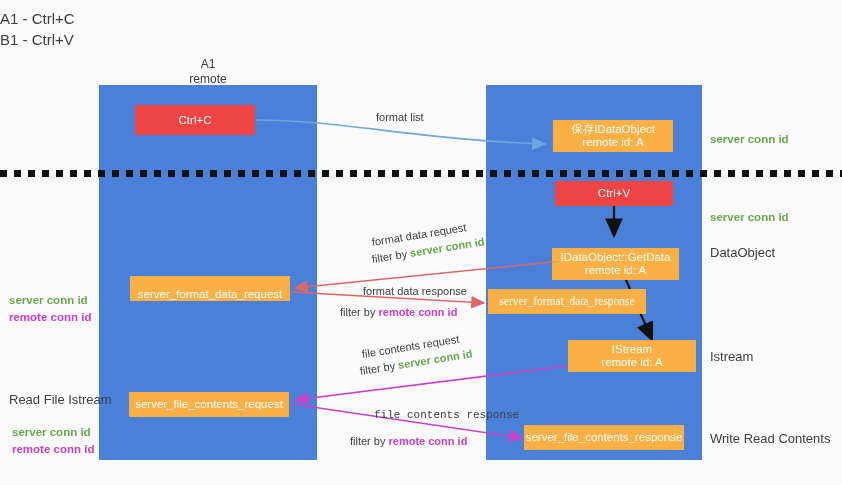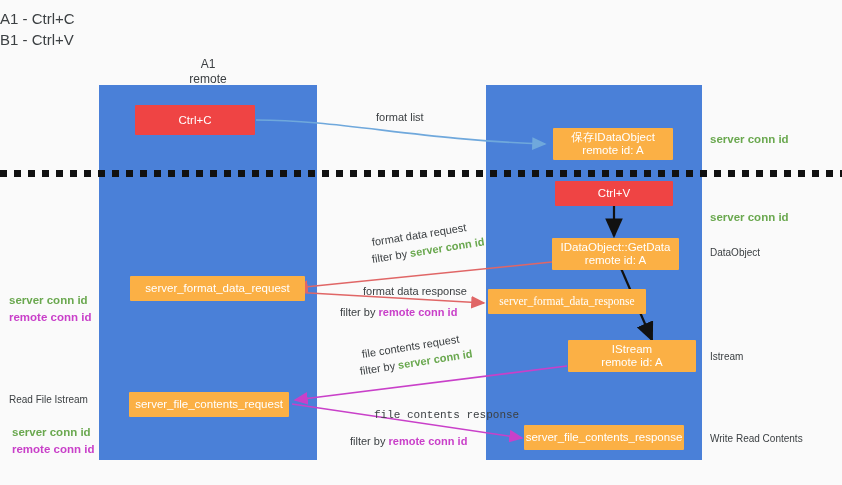--- a/index.html
+++ b/index.html
@@ -36,21 +36,21 @@
     border-radius:1px;
   }
   .box.green{background:#ef4444;}
   .box.orange{background:#fbb045;}
   .box .l2{display:block;}
 
   
   .sidelabel{font-size:11.5px;line-height:14px;}
   .green-t{color:#6aa84f;font-weight:bold;}
   .magenta-t{color:#c940c9;font-weight:bold;margin-top:31px;}
-  .plain{font-size:10px;line-height:15px;color:#3c4043;}
+  .plain{font-size:13px;line-height:15px;color:#3c4043;}
 
   
   .edgelabel{font-size:11px;line-height:15px;color:#3c4043;white-space:nowrap;}
   .edgelabel b{font-weight:bold;}
   .rot-up{transform:rotate(-9deg);transform-origin:left center;}
 
   
   #divider{
     left:0;top:170px;width:842px;height:7px;
     background-image:repeating-linear-gradient(to right,#111 0 7px,transparent 7px 14px);
@@ -104,40 +104,40 @@
 
     <path d="M567,366 L295,400" stroke="#c940c9" stroke-width="1.6" fill="none" marker-end="url(#ah-mag)"></path>
 
     <path d="M292,404 L522,438" stroke="#c940c9" stroke-width="1.6" fill="none" marker-end="url(#ah-mag)"></path>
   </svg>
 
   <div class="abs box green" style="left:135px;top:105px;width:120px;height:30px;">
     <span>Ctrl+C</span>
   </div>
 
-  <div class="abs box orange" style="left:553px;top:128px;width:120px;height:32px;flex-direction:column;">
+  <div class="abs box orange" style="left:553px;top:120px;width:120px;height:32px;flex-direction:column;">
     <span>保存IDataObject</span>
     <span class="l2">remote id: A</span>
   </div>
 
   <div class="abs box green" style="left:555px;top:181px;width:118px;height:25px;">
     <span>Ctrl+V</span>
   </div>
 
-  <div class="abs box orange" style="left:552px;top:238px;width:127px;height:32px;flex-direction:column;">
+  <div class="abs box orange" style="left:552px;top:248px;width:127px;height:32px;flex-direction:column;">
     <span>IDataObject::GetData</span>
     <span class="l2">remote id: A</span>
   </div>
 
   <div class="abs box orange" style="left:568px;top:340px;width:128px;height:32px;flex-direction:column;">
     <span>IStream</span>
     <span class="l2">remote id: A</span>
   </div>
 
-  <div class="abs box orange" style="left:130px;top:276px;width:175px;height:25px;">
+  <div class="abs box orange" style="left:130px;top:276px;width:160px;height:25px;align-items:flex-end;">
     <span>server_format_data_request</span>
   </div>
 
   <div class="abs box orange" style="left:488px;top:289px;width:158px;height:25px;font-family:Liberation Serif, serif;">
     <span>server_format_data_response</span>
   </div>
 
   <div class="abs box orange" style="left:129px;top:392px;width:160px;height:25px;">
     <span>server_file_contents_request</span>
   </div>

